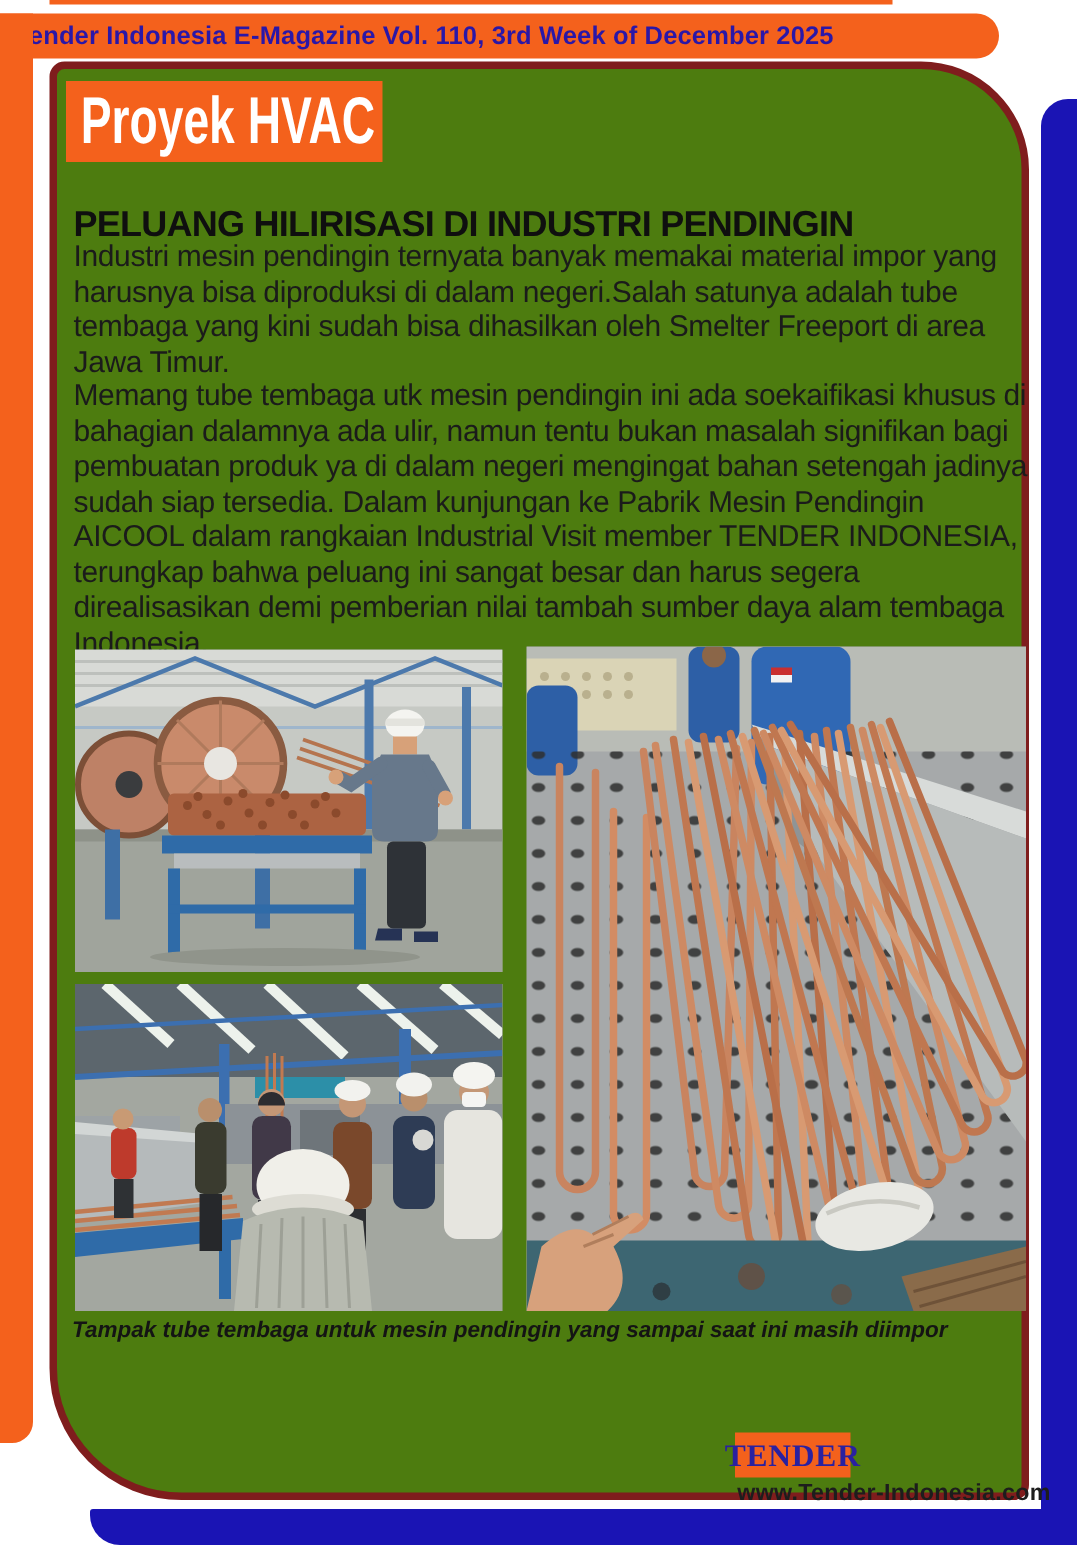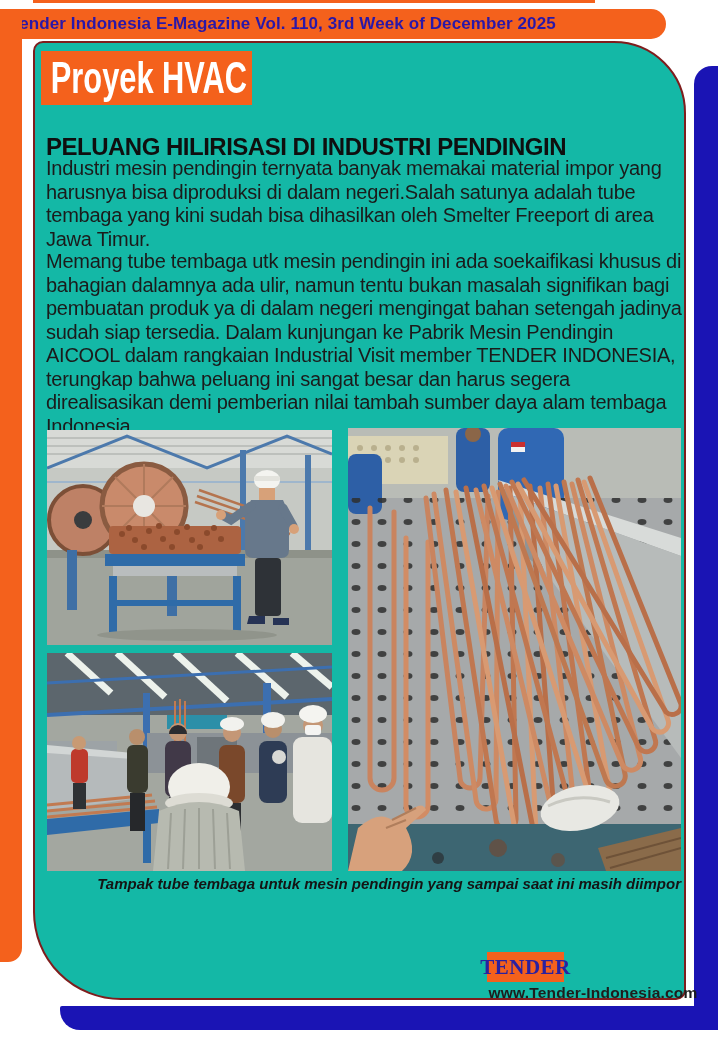--- a/index.html
+++ b/index.html
@@ -15,21 +15,21 @@
   }
   .masthead-title{
     color:#2A17A8;font-weight:bold;font-size:17px;letter-spacing:0.1px;
     padding-left:10px;white-space:nowrap;
   }
   .left-stripe{position:absolute;left:0;top:9px;width:22px;height:953px;background:#F4611C;border-radius:0 0 14px 0;}
   .right-stripe{position:absolute;left:694px;top:66px;width:24px;height:964px;background:#1A14B4;border-radius:18px 0 0 0;}
   .bottom-bar{position:absolute;left:60px;top:1006px;width:658px;height:24px;background:#1A14B4;border-radius:2px 0 0 20px;}
   .card{
     position:absolute;left:33px;top:41px;width:653px;height:959px;box-sizing:border-box;
-    border:2px solid #7f1d1d;border-radius:10px 72px 10px 88px;background:#14b8a6;
+    border:5px solid #7f1d1d;border-radius:10px 72px 10px 88px;background:#4d7c0f;
   }
   
   .badge{
     position:absolute;left:6px;top:8px;width:211px;height:54px;background:#F4611C;
     display:flex;align-items:center;overflow:hidden;
   }
   .badge-label{
     color:#ffffff;font-weight:bold;font-size:44px;line-height:54px;white-space:nowrap;
     transform:scaleX(0.70);transform-origin:0 50%;padding-left:14px;letter-spacing:0px;
   }
@@ -43,21 +43,21 @@
   }
   .para-1{top:114px;}
   .para-2{top:207px;}
   
   .photo{position:absolute;overflow:hidden;background:#9EA29B;}
   .photo svg{display:block;width:100%;height:100%;}
   .photo-1{left:12px;top:387px;width:285px;height:215px;}
   .photo-2{left:12px;top:610px;width:285px;height:218px;}
   .photo-3{left:313px;top:385px;width:333px;height:443px;}
   .caption{
-    position:absolute;left:10px;top:832px;width:636px;text-align:right;
+    position:absolute;left:10px;top:832px;width:636px;text-align:left;
     font-style:italic;font-weight:bold;font-size:15px;color:#141414;letter-spacing:0px;
   }
   
   .logo{position:absolute;left:452px;top:909px;width:212px;}
   .logo-row{display:flex;gap:5px;font-family:"Liberation Serif",serif;}
   .logo-box{height:30px;display:flex;align-items:center;justify-content:center;font-weight:bold;font-size:21px;letter-spacing:0.5px;}
   .logo-tender{width:77px;background:#F4611C;color:#2A21A0;}
   .logo-indonesia{width:114px;background:#211B9E;color:#ffffff;}
   .logo-url{
     margin-top:2px;text-align:center;font-weight:bold;font-size:15.5px;color:#1D1D1D;

